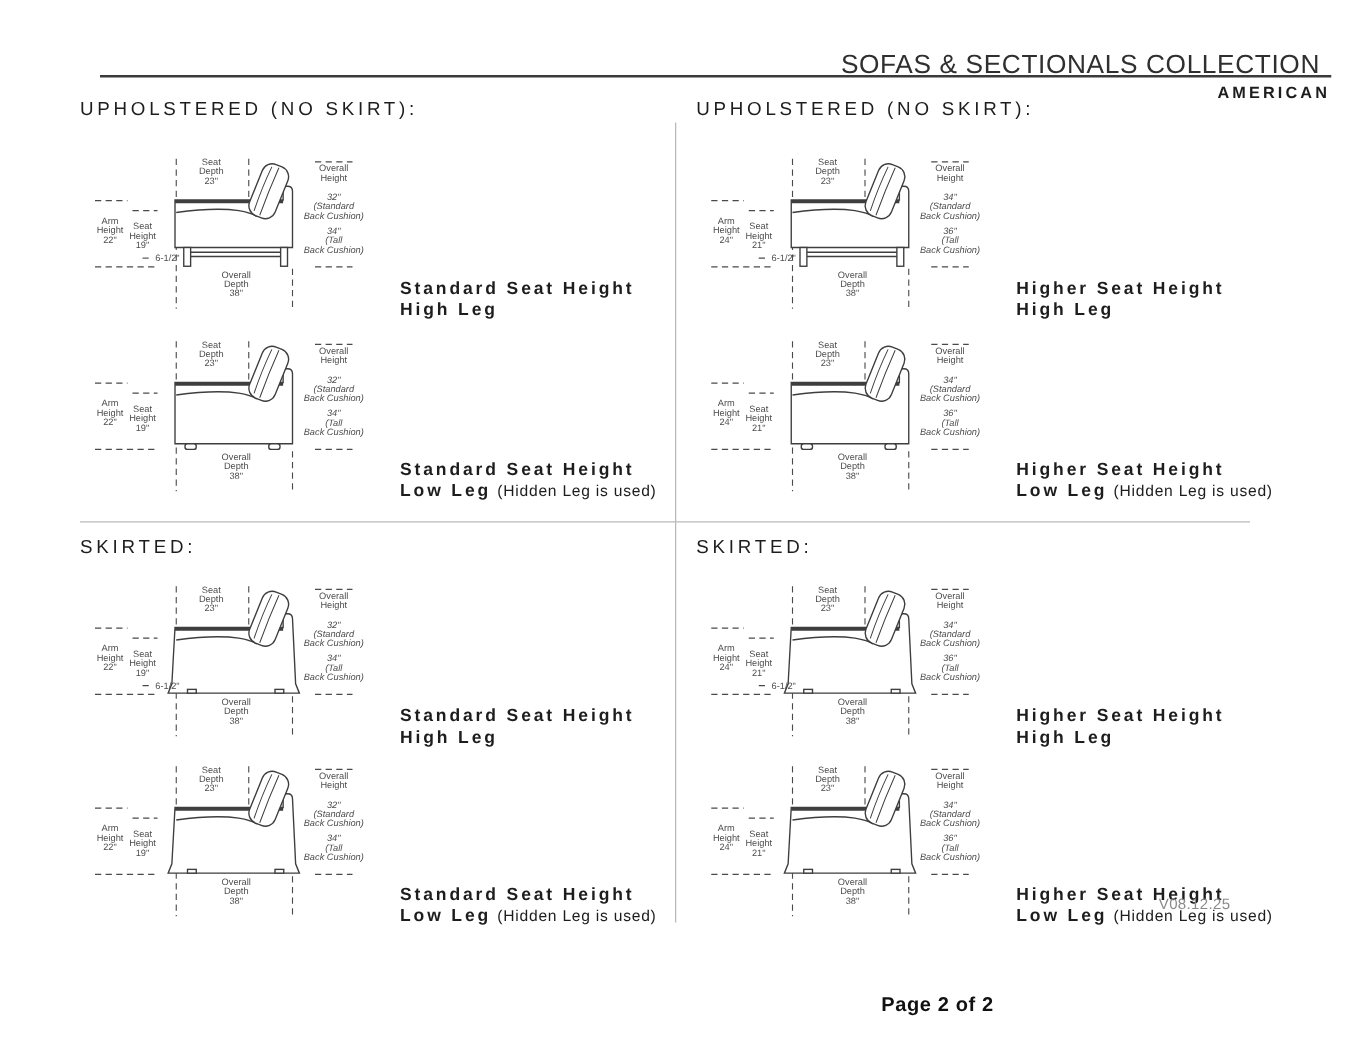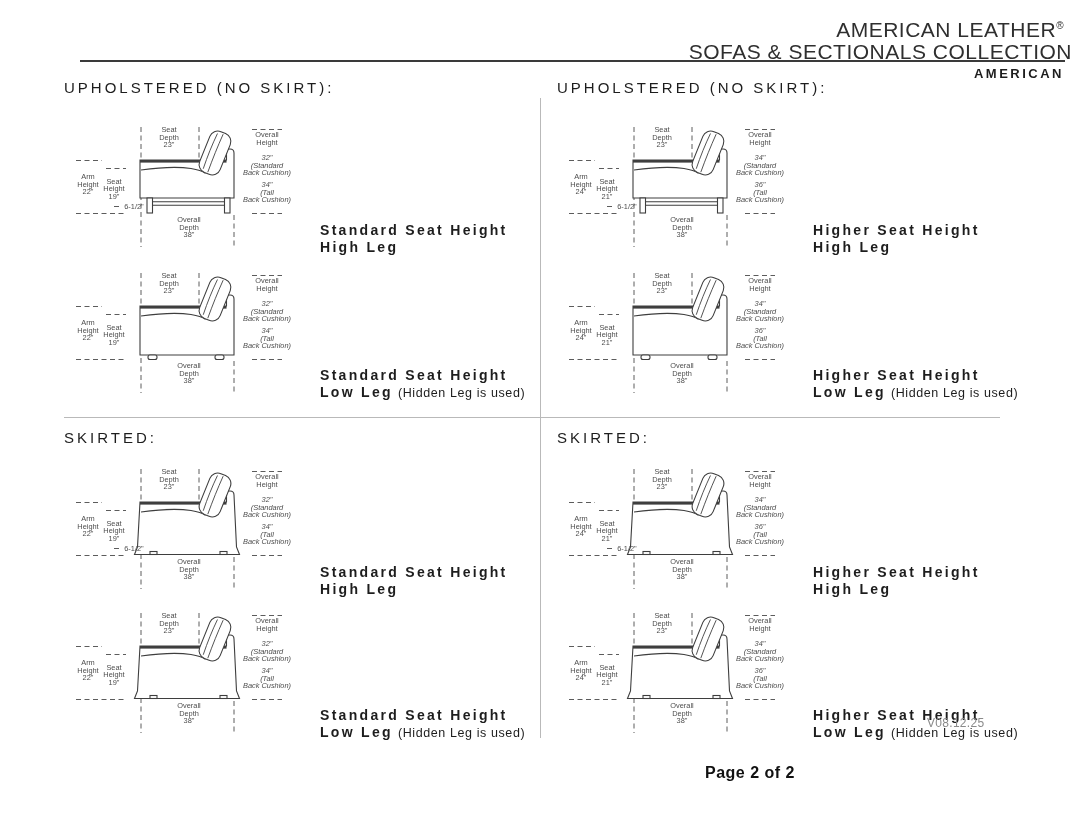--- a/index.html
+++ b/index.html
@@ -2,21 +2,21 @@
 <html><head>
 <meta charset="utf-8">
 <style>
   html,body{margin:0;padding:0;}
   body{width:1080px;height:835px;background:#ffffff;font-family:"Liberation Sans",sans-serif;color:#1d1d1d;position:relative;overflow:hidden;}
   .page{position:absolute;inset:0;background:#ffffff;}
 
   
   .hdr-brand{position:absolute;top:19px;right:16px;font-size:21px;line-height:1;letter-spacing:0.5px;color:#2f2f2f;font-weight:400;}
   .hdr-brand sup{font-size:10px;}
-  .hdr-collection{position:absolute;top:41px;right:8px;font-size:21px;line-height:1;letter-spacing:0.5px;color:#2f2f2f;font-weight:400;}
+  .hdr-collection{position:absolute;top:41px;right:24px;font-size:21px;line-height:1;letter-spacing:0.5px;color:#2f2f2f;font-weight:400;}
   .hdr-rule{position:absolute;top:60px;left:80px;right:15px;height:0;border-top:2px solid #3a3a3a;}
   .hdr-model{position:absolute;top:67px;right:16px;font-size:13px;line-height:1;font-weight:700;letter-spacing:2.5px;color:#1d1d1d;}
 
   
   .v-divider{position:absolute;left:540px;top:98px;width:1px;height:640px;background:#b9b9b9;}
   .h-divider{position:absolute;left:64px;top:417px;width:936px;height:1px;background:#b9b9b9;}
 
   
   .section{position:absolute;width:480px;}
   .sec-tl{left:64px;top:78px;}
@@ -42,28 +42,27 @@
   .draw-line{stroke:#3e3e3e;stroke-width:1.1;fill:none;}
   .draw-thin{stroke:#3e3e3e;stroke-width:0.8;fill:none;}
   .draw-fill{fill:#3e3e3e;stroke:none;}
   .dim{font-size:7.4px;fill:#4d4d4d;}
   .dim-i{font-size:7.4px;fill:#4d4d4d;font-style:italic;}
 
   
   .note{position:absolute;left:88px;top:732px;font-size:12.3px;font-style:italic;color:#2b2b2b;letter-spacing:0.2px;}
   .note b{font-weight:700;}
   .version{position:absolute;left:927px;top:716px;font-size:12px;color:#8a8a8a;letter-spacing:0.3px;text-align:right;}
-  .page-num{position:absolute;left:660px;top:764px;width:180px;text-align:center;font-size:16px;font-weight:700;letter-spacing:0.5px;color:#111;}
+  .page-num{position:absolute;left:660px;top:796px;width:180px;text-align:center;font-size:16px;font-weight:700;letter-spacing:0.5px;color:#111;}
 </style>
 </head>
 <body>
 
 <div class="page">
 
-  <div class="hdr-brand"><span>AMERICAN LEATHER</span><sup>®</sup></div>
   <div class="hdr-collection">SOFAS &amp; SECTIONALS COLLECTION</div>
   <div class="hdr-rule"></div>
   <div class="hdr-model">AMERICAN</div>
 
   <div class="v-divider"></div>
   <div class="h-divider"></div>
 
   <section class="section sec-tl">
     <div class="section-heading">UPHOLSTERED (NO SKIRT):</div>
     <div class="rows">

